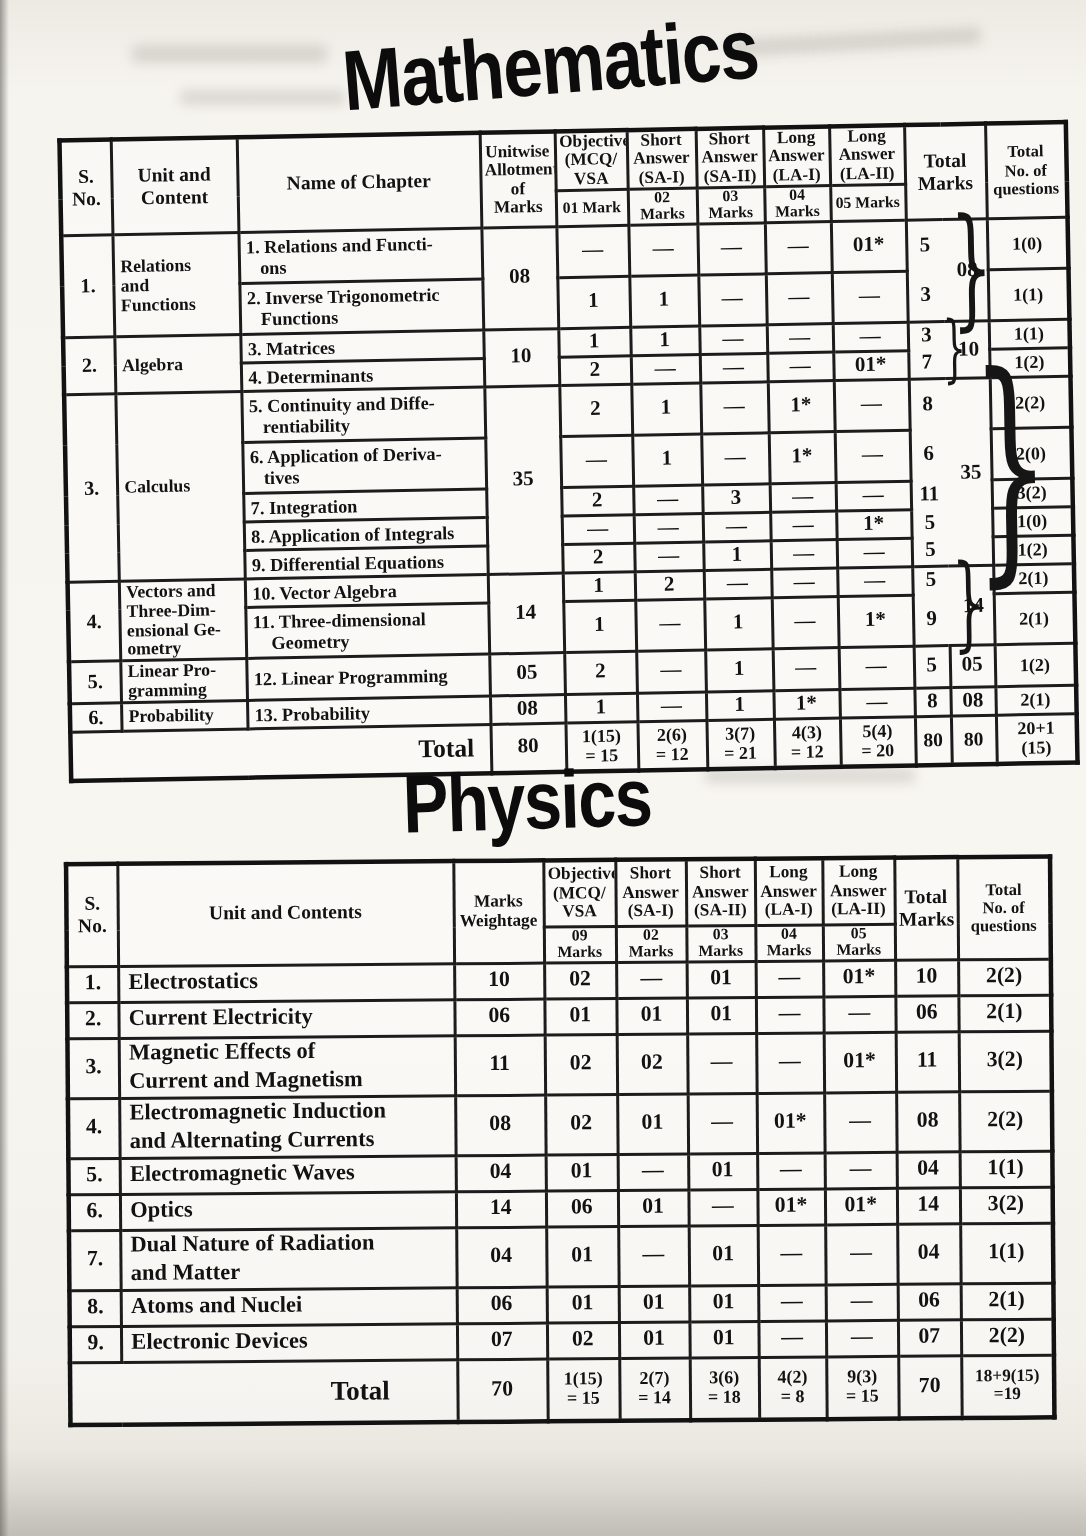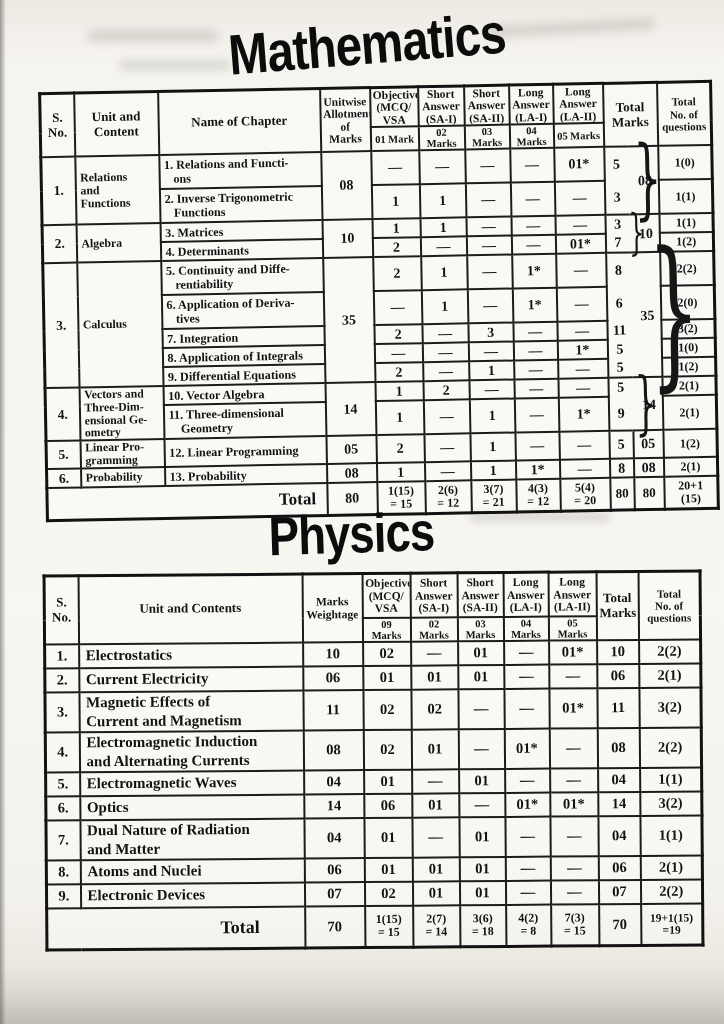--- a/index.html
+++ b/index.html
@@ -472,23 +472,23 @@
         <td colspan="2" class="ptotlabel">Total</td>
         <td class="num2">70</td>
         <td class="c pre sm">1(15)
 = 15</td>
         <td class="c pre sm">2(7)
 = 14</td>
         <td class="c pre sm">3(6)
 = 18</td>
         <td class="c pre sm">4(2)
 = 8</td>
-        <td class="c pre sm">7(3)
+        <td class="c pre sm">9(3)
 = 15</td>
         <td class="num2">70</td>
-        <td class="c pre" style="font-size:11.5px">19+1(15)
+        <td class="c pre" style="font-size:11.5px">18+9(15)
 =19</td>
       </tr>
     </tbody>
   </table>
 
   <div class="edge-bottom"></div>
 </div>
 
 </body></html>

